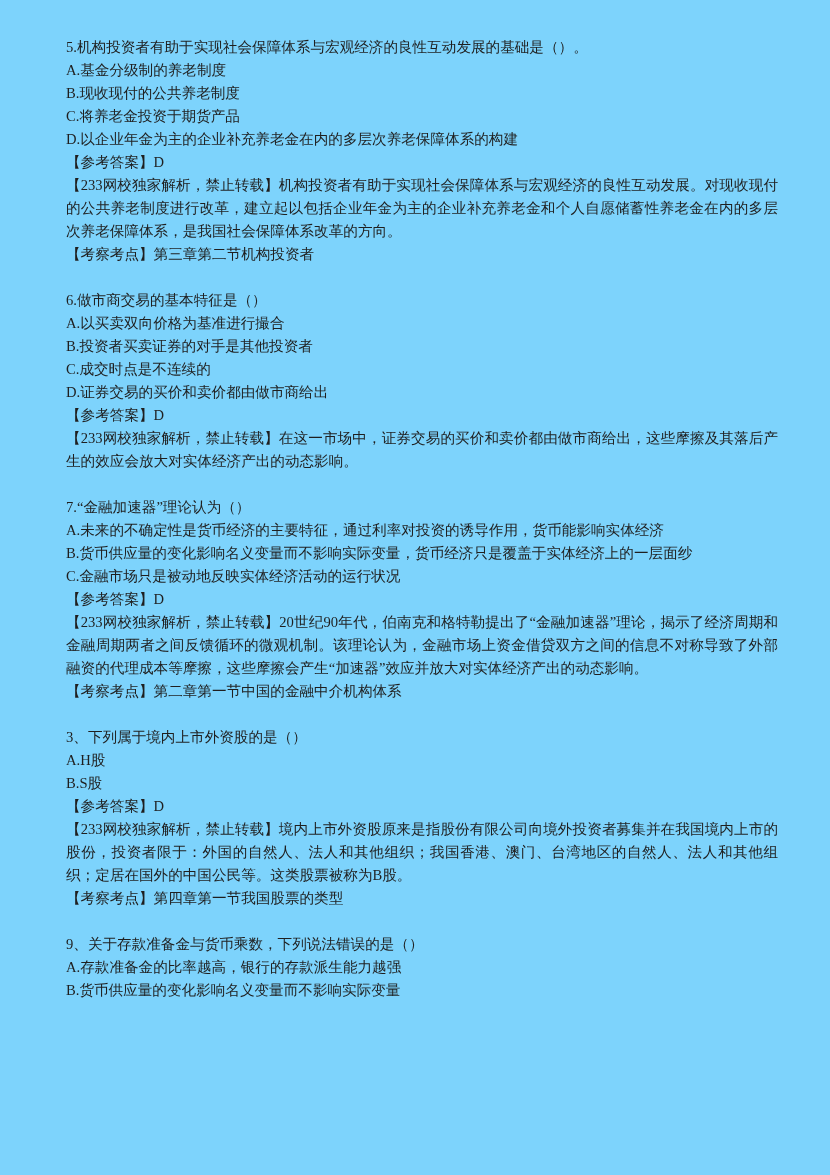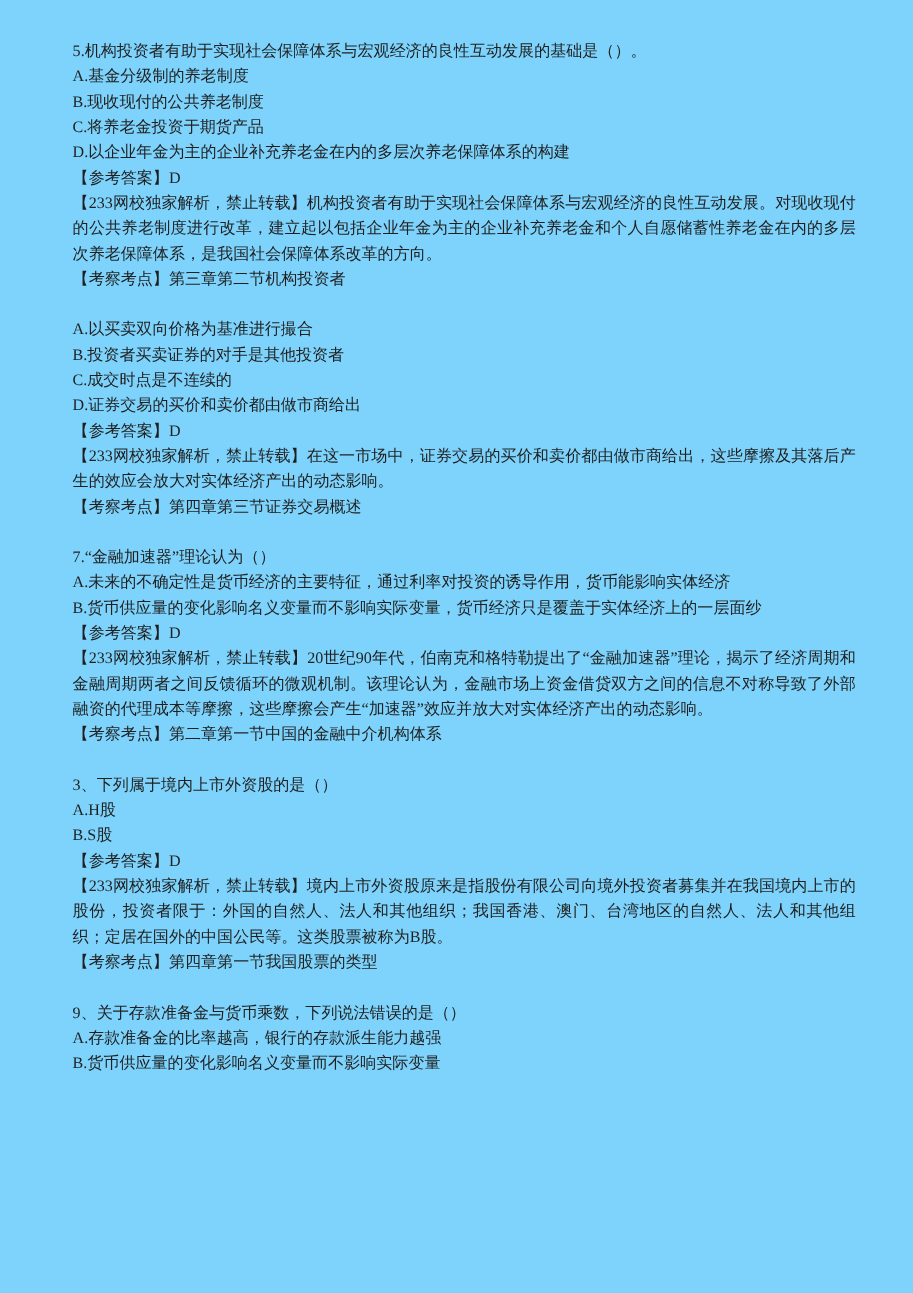--- a/index.html
+++ b/index.html
@@ -46,32 +46,33 @@
         <div class="line stem">5.机构投资者有助于实现社会保障体系与宏观经济的良性互动发展的基础是（）。</div>
         <div class="line option">A.基金分级制的养老制度</div>
         <div class="line option">B.现收现付的公共养老制度</div>
         <div class="line option">C.将养老金投资于期货产品</div>
         <div class="line option">D.以企业年金为主的企业补充养老金在内的多层次养老保障体系的构建</div>
         <div class="line answer">【参考答案】D</div>
         <div class="line analysis">【233网校独家解析，禁止转载】机构投资者有助于实现社会保障体系与宏观经济的良性互动发展。对现收现付的公共养老制度进行改革，建立起以包括企业年金为主的企业补充养老金和个人自愿储蓄性养老金在内的多层次养老保障体系，是我国社会保障体系改革的方向。</div>
         <div class="line point">【考察考点】第三章第二节机构投资者</div>
       </section>
       <section class="question-block">
+        <div class="line stem">6.做市商交易的基本特征是（）</div>
         <div class="line option">A.以买卖双向价格为基准进行撮合</div>
         <div class="line option">B.投资者买卖证券的对手是其他投资者</div>
         <div class="line option">C.成交时点是不连续的</div>
         <div class="line option">D.证券交易的买价和卖价都由做市商给出</div>
         <div class="line answer">【参考答案】D</div>
         <div class="line analysis">【233网校独家解析，禁止转载】在这一市场中，证券交易的买价和卖价都由做市商给出，这些摩擦及其落后产生的效应会放大对实体经济产出的动态影响。</div>
-        <div class="line point">【考察考点】第四章第三节证券交易概述</div>
       </section>
       <section class="question-block">
         <div class="line stem">7.“金融加速器”理论认为（）</div>
         <div class="line option">A.未来的不确定性是货币经济的主要特征，通过利率对投资的诱导作用，货币能影响实体经济</div>
         <div class="line option">B.货币供应量的变化影响名义变量而不影响实际变量，货币经济只是覆盖于实体经济上的一层面纱</div>
+        <div class="line option">C.金融市场只是被动地反映实体经济活动的运行状况</div>
         <div class="line answer">【参考答案】D</div>
         <div class="line analysis">【233网校独家解析，禁止转载】20世纪90年代，伯南克和格特勒提出了“金融加速器”理论，揭示了经济周期和金融周期两者之间反馈循环的微观机制。该理论认为，金融市场上资金借贷双方之间的信息不对称导致了外部融资的代理成本等摩擦，这些摩擦会产生“加速器”效应并放大对实体经济产出的动态影响。</div>
         <div class="line point">【考察考点】第二章第一节中国的金融中介机构体系</div>
       </section>
       <section class="question-block">
         <div class="line stem">3、下列属于境内上市外资股的是（）</div>
         <div class="line option">A.H股</div>
         <div class="line option">B.S股</div>
         <div class="line answer">【参考答案】D</div>
         <div class="line analysis">【233网校独家解析，禁止转载】境内上市外资股原来是指股份有限公司向境外投资者募集并在我国境内上市的股份，投资者限于：外国的自然人、法人和其他组织；我国香港、澳门、台湾地区的自然人、法人和其他组织；定居在国外的中国公民等。这类股票被称为B股。</div>

